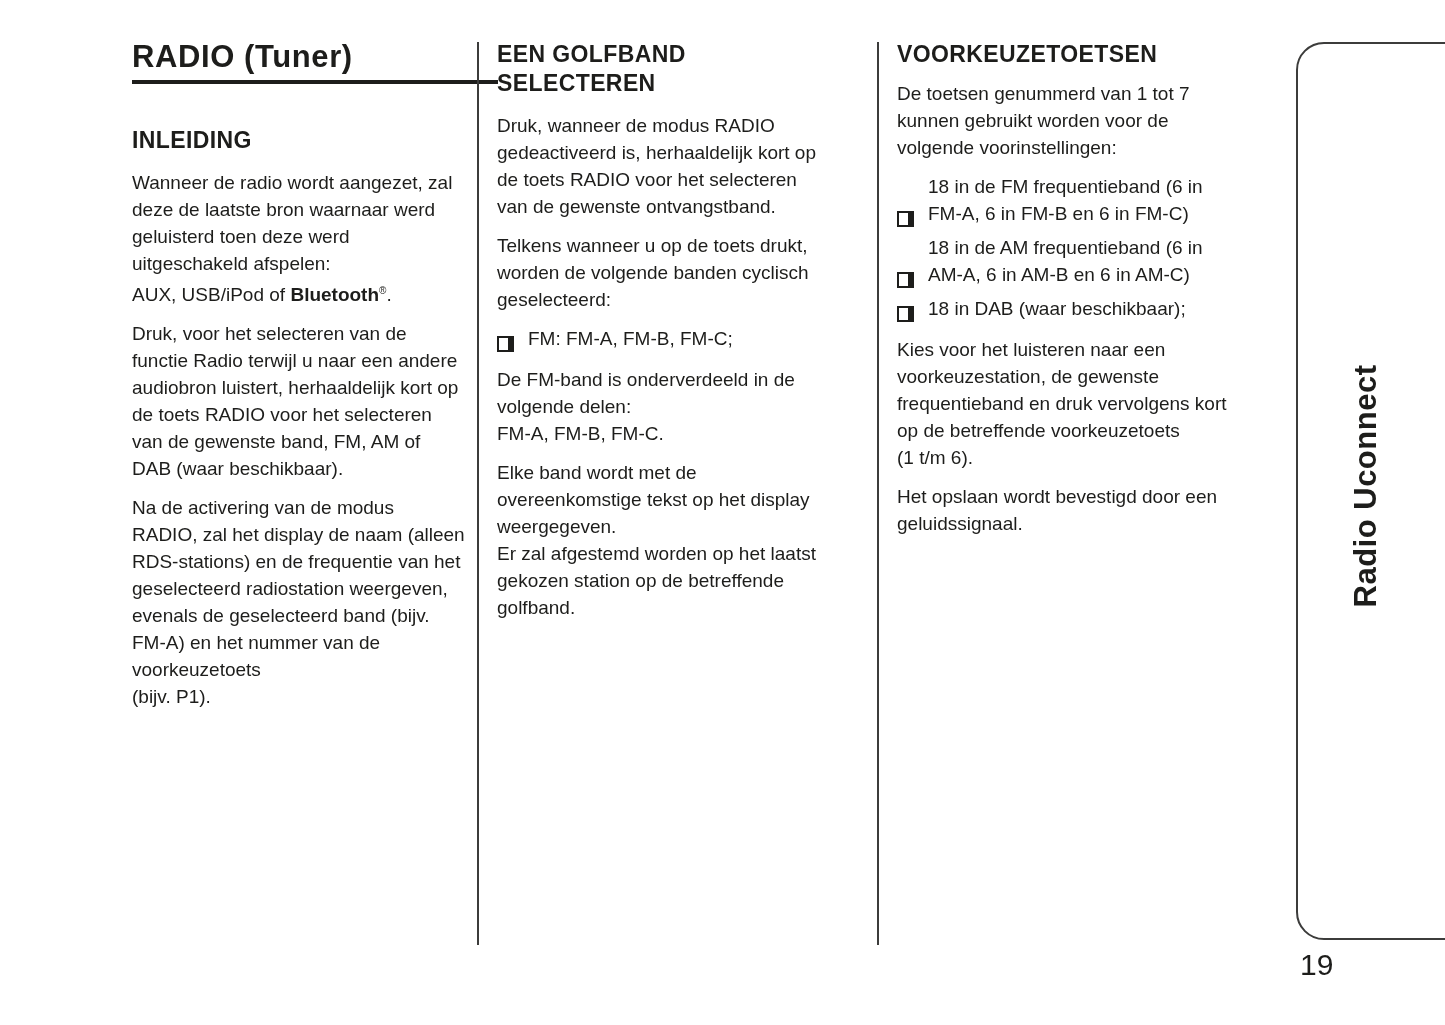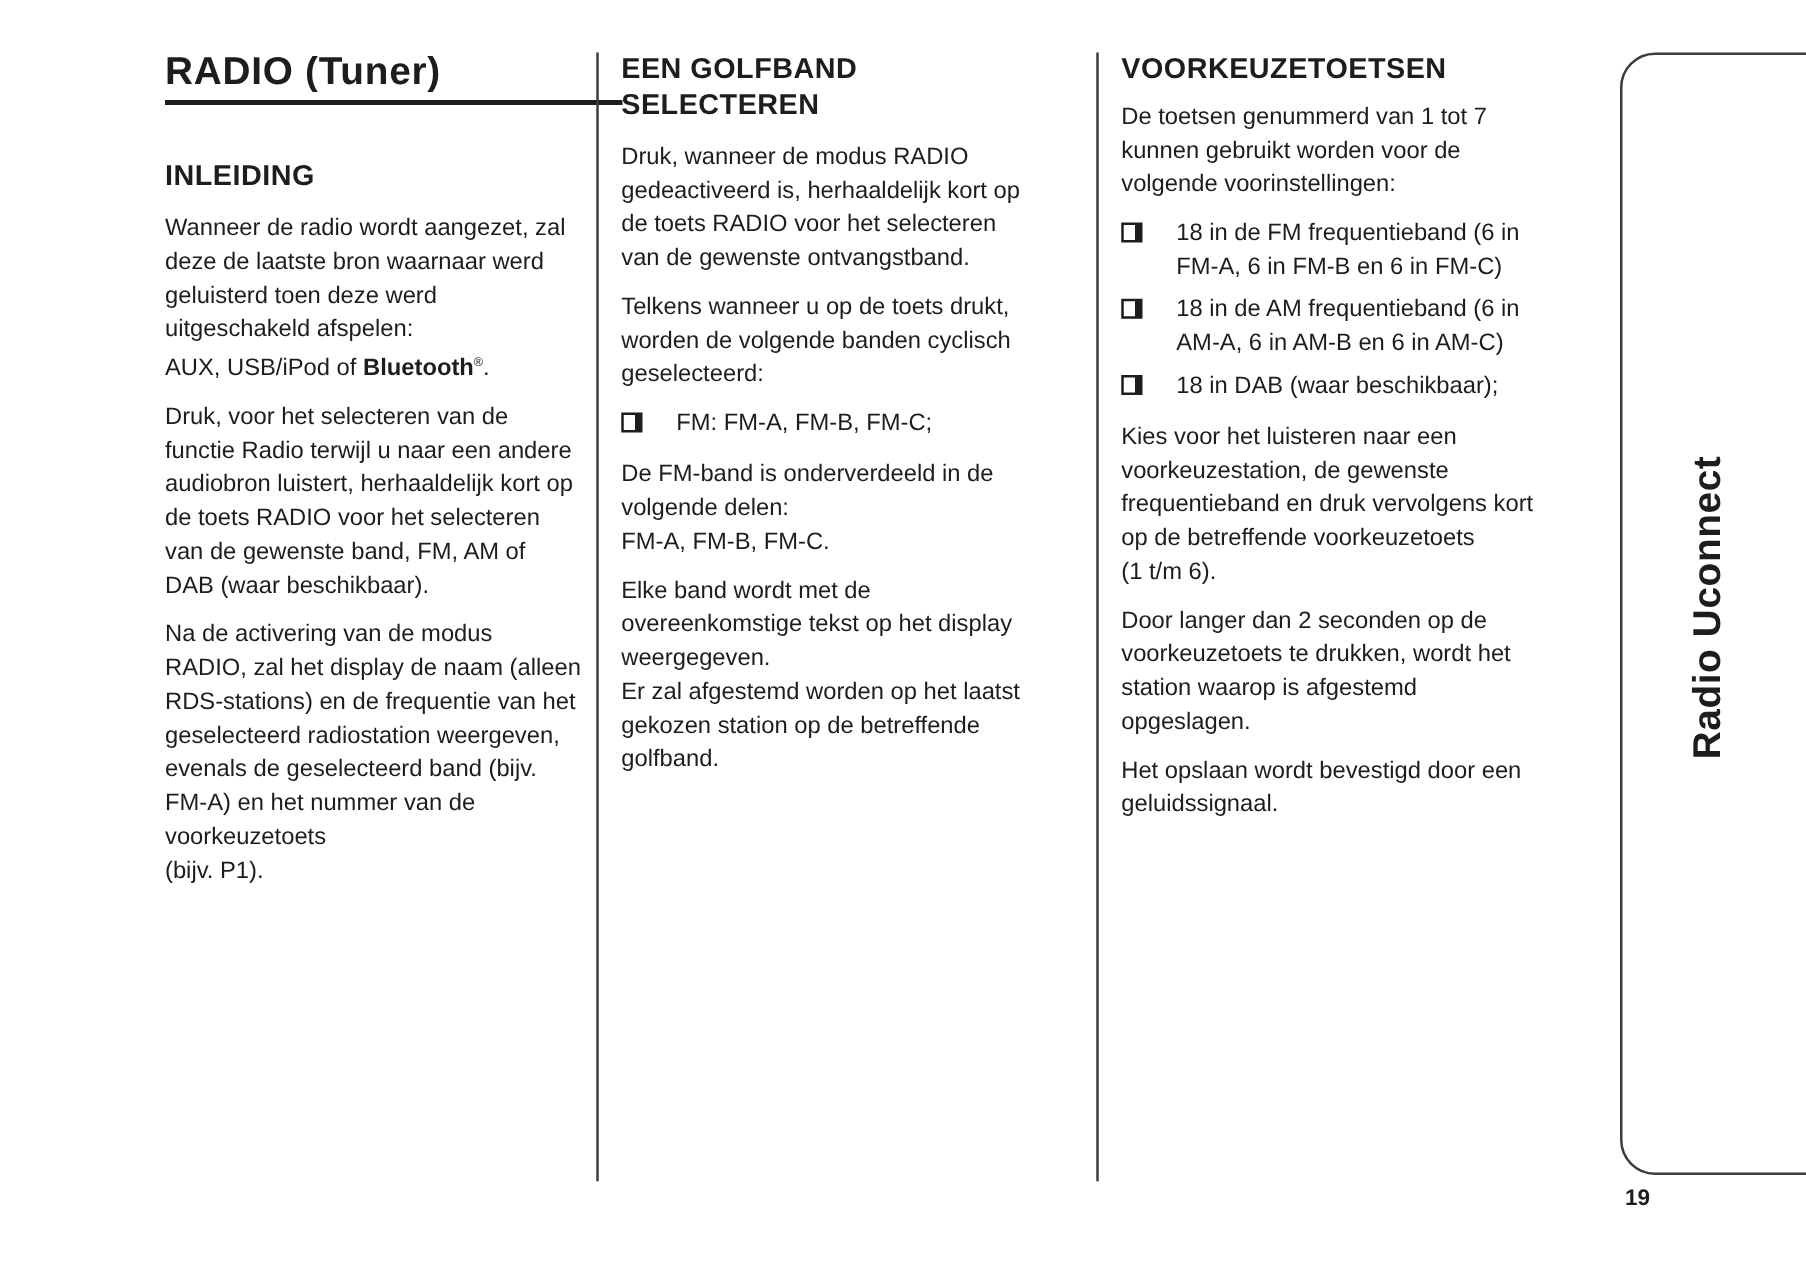--- a/index.html
+++ b/index.html
@@ -61,23 +61,22 @@
     vertical-align: 7px;
   }
 
   ul.bullets {
     list-style: none;
     margin: 5px 0 14px 0;
     padding: 0;
   }
   ul.bullets li {
     display: flex;
-    align-items: flex-start;
+    align-items: flex-end;
     margin: 0 0 7px 0;
-    gap: 13px;
   }
   .sq-bullet {
     flex: none;
     width: 9px;
     height: 12px;
     border: 2px solid #1d1d1b;
     border-right-width: 6px;
     margin: 5px 14px 0 0;
   }
   .bullet-text {
@@ -114,22 +113,22 @@
     transform: translate(-50%, -50%) rotate(-90deg);
     white-space: nowrap;
     font-size: 31px;
     font-weight: 700;
     letter-spacing: 0.5px;
   }
   .page-number {
     position: absolute;
     left: 1300px;
     top: 948px;
-    font-size: 18px;
-    font-weight: 700;
+    font-size: 30px;
+    font-weight: 400;
   }
 </style>
 </head>
 <body>
 
 <div>
 
   <div class="col col1">
     <h1>RADIO (Tuner)</h1>
     <div class="title-rule"></div>
@@ -205,24 +204,20 @@
       <li>
         <span class="sq-bullet"></span>
         <span class="bullet-text">18 in DAB (waar beschikbaar);</span>
       </li>
     </ul>
     <p class="body">Kies voor het luisteren naar een
 voorkeuzestation, de gewenste
 frequentieband en druk vervolgens kort
 op de betreffende voorkeuzetoets
 (1 t/m 6).</p>
-    <p class="body">Door langer dan 2 seconden op de
-voorkeuzetoets te drukken, wordt het
-station waarop is afgestemd
-opgeslagen.</p>
     <p class="body">Het opslaan wordt bevestigd door een
 geluidssignaal.</p>
   </div>
 
   <div class="side-tab"></div>
   <div class="side-tab-label">Radio Uconnect</div>
 
   <div class="page-number">19</div>
 
 </div>

